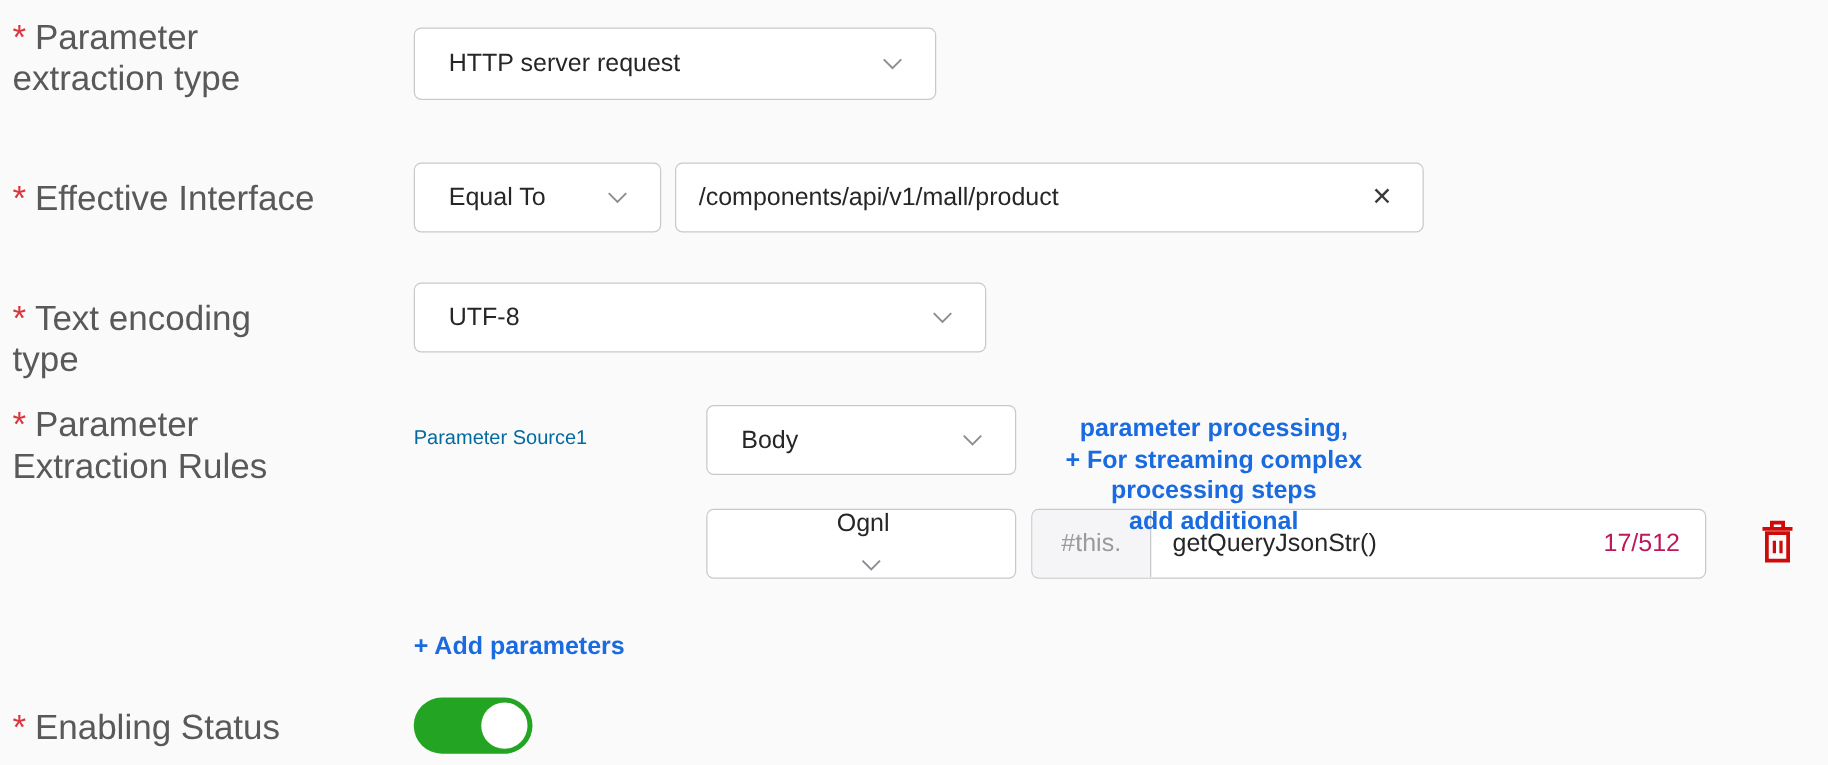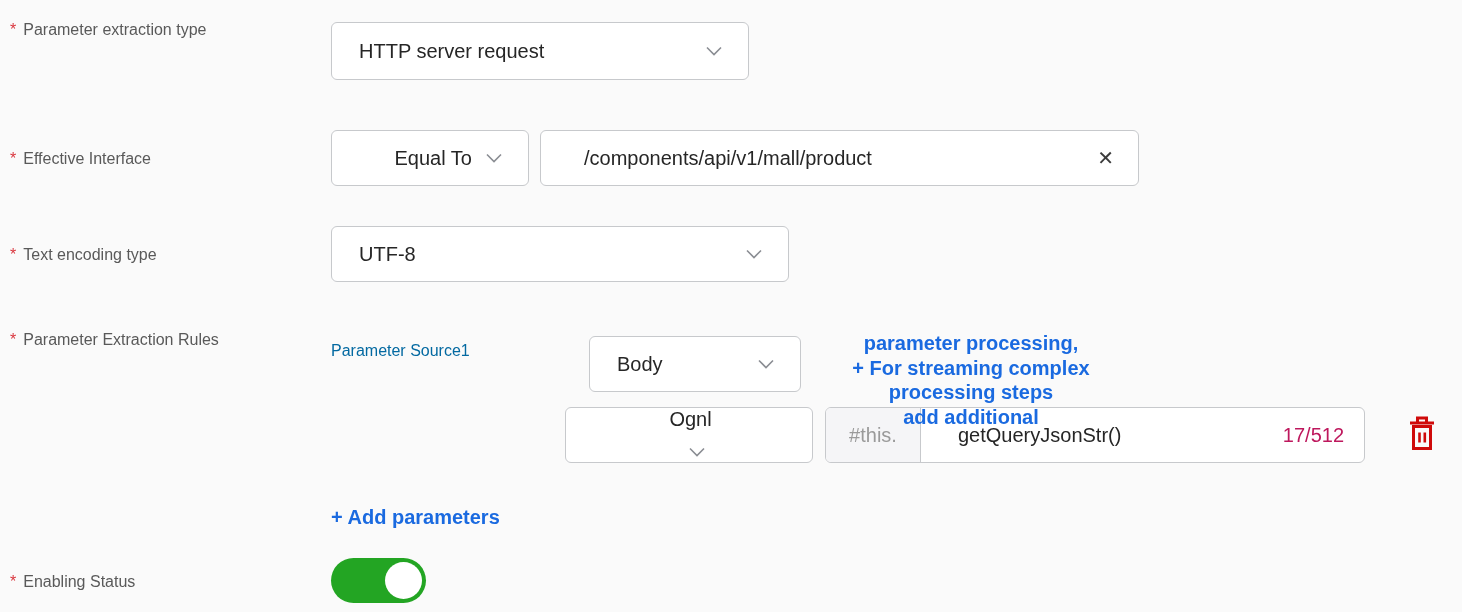--- a/index.html
+++ b/index.html
@@ -7,46 +7,46 @@
     width: 1462px; height: 612px;
     background: #fafafa;
     font-family: "Liberation Sans", "DejaVu Sans", sans-serif;
     overflow: hidden;
   }
   .form { position: relative; width: 1462px; height: 612px; }
 
   
   .field-label {
     position: absolute; left: 10px; width: 245px;
-    font-size: 16px; line-height: 33px; color: #595959;
+    font-size: 28px; line-height: 33px; color: #595959;
   }
   .req { color: #d9363e; margin-right: 7px; }
 
   
   .select, .text-input, .input-group {
     position: absolute; background: #ffffff;
     border: 1px solid #c7c9cc; border-radius: 6px;
     display: flex; align-items: center;
     font-size: 20px; color: #262626;
   }
   .select { padding: 0 24px 0 27px; justify-content: space-between; cursor: pointer; }
   .select .chev { flex: 0 0 auto; margin-left: 12px; }
 
   .text-input input, .input-group input {
     border: none; outline: none; background: transparent;
     font-family: inherit; font-size: 20px; color: #262626;
     flex: 1 1 auto; min-width: 0; height: 100%;
   }
-  .text-input { padding: 0 20px 0 43px; gap: 48px; }
+  .text-input { padding: 0 20px 0 18px; gap: 48px; }
   .text-input .clear {
     flex: 0 0 auto; color: #3b3b3b; font-size: 20px;
     cursor: pointer; padding: 0 4px; line-height: 1;
   }
 
-  .input-group { padding: 0; overflow: hidden; gap: 20px; }
+  .input-group { padding: 0; overflow: hidden; }
   .input-group .prefix {
     flex: 0 0 95px; height: 100%;
     background: #f5f5f7; border-right: 1px solid #c7c9cc;
     display: flex; align-items: center; justify-content: center;
     color: #9a9a9a; font-size: 20px;
   }
   .input-group input { padding-left: 17px; }
   .input-group .counter {
     flex: 0 0 auto; color: #be185d; font-size: 20px; padding-right: 20px;
   }
@@ -94,21 +94,21 @@
   <div class="select" style="left:331px; top:22px; width:418px; height:58px;">
     <span>HTTP server request</span>
     <svg class="chev" width="20" height="20" viewBox="0 0 20 20">
       <path d="M3 6.5 L10 13.5 L17 6.5" fill="none" stroke="#8a8d93" stroke-width="1.6"></path>
     </svg>
   </div>
 
   <div class="field-label" style="top:142px;">
     <span class="req">*</span><span>Effective Interface</span>
   </div>
-  <div class="select" style="left:331px; top:130px; width:198px; height:56px;justify-content:flex-end;">
+  <div class="select" style="left:331px; top:130px; width:198px; height:56px;">
     <span>Equal To</span>
     <svg class="chev" width="20" height="20" viewBox="0 0 20 20">
       <path d="M3 6.5 L10 13.5 L17 6.5" fill="none" stroke="#8a8d93" stroke-width="1.6"></path>
     </svg>
   </div>
   <div class="text-input" style="left:540px; top:130px; width:599px; height:56px;">
     <input value="/components/api/v1/mall/product" style="">
     <span class="clear">✕</span>
   </div>
 
@@ -121,21 +121,21 @@
       <path d="M3 6.5 L10 13.5 L17 6.5" fill="none" stroke="#8a8d93" stroke-width="1.6"></path>
     </svg>
   </div>
 
   <div class="field-label" style="top:323px;">
     <span class="req">*</span><span>Parameter Extraction Rules</span>
   </div>
 
   <div class="inline-text" style="left:331px; top:338px;">Parameter Source1</div>
 
-  <div class="select" style="left:565px; top:336px; width:212px; height:56px;margin-left:24px;">
+  <div class="select" style="left:565px; top:324px; width:248px; height:56px;">
     <span>Body</span>
     <svg class="chev" width="20" height="20" viewBox="0 0 20 20">
       <path d="M3 6.5 L10 13.5 L17 6.5" fill="none" stroke="#8a8d93" stroke-width="1.6"></path>
     </svg>
   </div>
 
   <div class="stream-link blue-link">
     <span class="line">parameter processing,</span>
     <span class="line">+ For streaming complex</span>
     <span class="line">processing steps</span>

